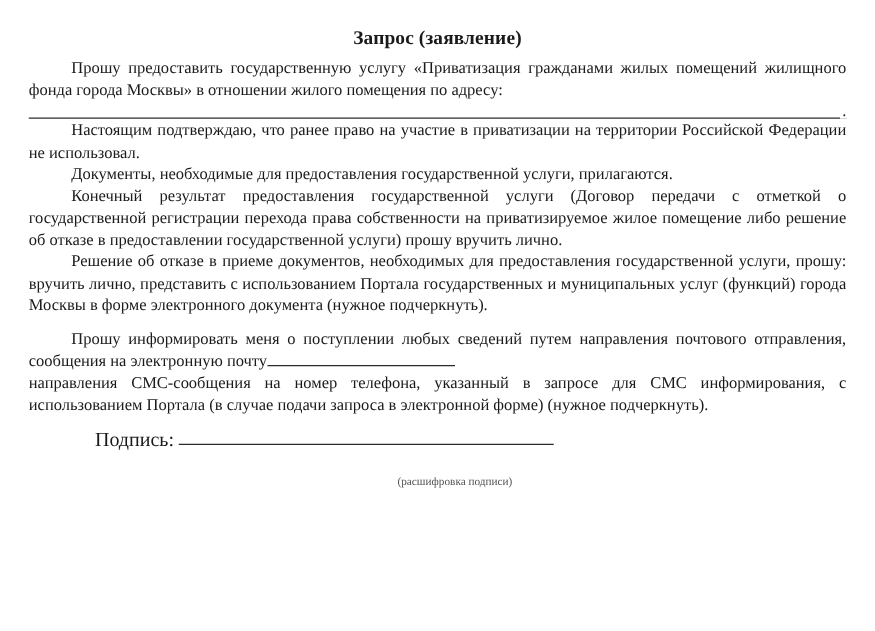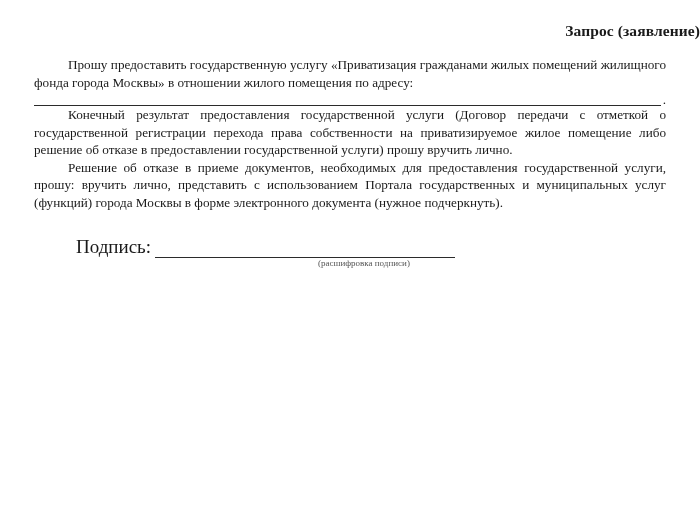--- a/index.html
+++ b/index.html
@@ -15,28 +15,28 @@
     overflow: hidden;
   }
   .page {
     position: relative;
     width: 700px;
     height: 505px;
     padding: 0;
     box-sizing: border-box;
   }
   .doc-title {
-    text-align: right;
+    text-align: center;
     font-size: 15.5px;
     margin: 12px 0 0 0;
     padding-top: 10px;
     letter-spacing: 0.1px;
   }
   .body-text {
-    margin: 16px;
+    margin: 5px;
     padding: 0 18px 0 18px;
   }
   p.para {
     margin: 0;
     font-size: 13.2px;
     line-height: 1.33;
     text-align: justify;
     text-indent: 34px;
     hyphens: none;
   }
@@ -66,71 +66,75 @@
     display: inline-block;
     border-bottom: 1px solid #2b2b2b;
     height: 11px;
     vertical-align: baseline;
   }
   .sig-block {
     margin-top: 12px;
     padding: 0 18px;
   }
   .sig-row {
-    font-size: 19px;
+    font-size: 16px;
     padding-left: 58px;
     display: flex;
-    align-items: flex-end;
+    align-items: flex-start;
     gap: 4px;
   }
   .sig-label {
     white-space: nowrap;
   }
   .sig-rule {
     flex: 0 0 300px;
     border-bottom: 1px solid #2b2b2b;
     height: 11px;
   }
   .sig-caption {
-    margin-top: 0;
+    margin-top: 18px;
     padding-left: 300px;
     font-size: 9px;
     color: #555;
   }
   .block-spacer-3 { height: 3px; }
 </style>
 </head>
 <body>
 
 <div class="page">
 
   <h1 class="doc-title">Запрос (заявление)</h1>
 
   <div class="body-text">
 
     <p class="para first-para">Прошу предоставить государственную услугу «Приватизация гражданами жилых помещений жилищного фонда города Москвы» в отношении жилого помещения по адресу:</p>
     <div class="addr-rule">
       <span class="tail">.</span>
     </div>
 
+    <p class="para">Настоящим подтверждаю, что ранее право на участие в приватизации на территории Российской Федерации не использовал.</p>
 
+    <p class="para">Документы, необходимые для предоставления государственной услуги, прилагаются.</p>
 
     <p class="para">Конечный результат предоставления государственной услуги (Договор передачи с отметкой о государственной регистрации перехода права собственности на приватизируемое жилое помещение либо решение об отказе в предоставлении государственной услуги) прошу вручить лично.</p>
 
     <p class="para">Решение об отказе в приеме документов, необходимых для предоставления государственной услуги, прошу: вручить лично, представить с использованием Портала государственных и муниципальных услуг (функций) города Москвы в форме электронного документа (нужное подчеркнуть).</p>
 
     <div class="block-spacer-3"></div>
 
 
     <div class="block-spacer-3"></div>
 
 
     <div class="block-spacer-3"></div>
 
+    <p class="para"><span>Прошу информировать меня о поступлении любых сведений путем направления почтового отправления, сообщения на электронную почту</span><span class="inline-rule" style="width:150px"></span></p>
 
+    <p class="para noindent">направления СМС-сообщения на номер телефона, указанный в запросе для СМС информирования, с использованием Портала (в случае подачи запроса в электронной форме) (нужное подчеркнуть).</p>
 
   </div>
 
   <div class="sig-block">
     <div class="sig-row">
       <span class="sig-label">Подпись:</span>
       <span class="sig-rule"></span>
     </div>
     <div class="sig-caption">(расшифровка подписи)</div>
   </div>

